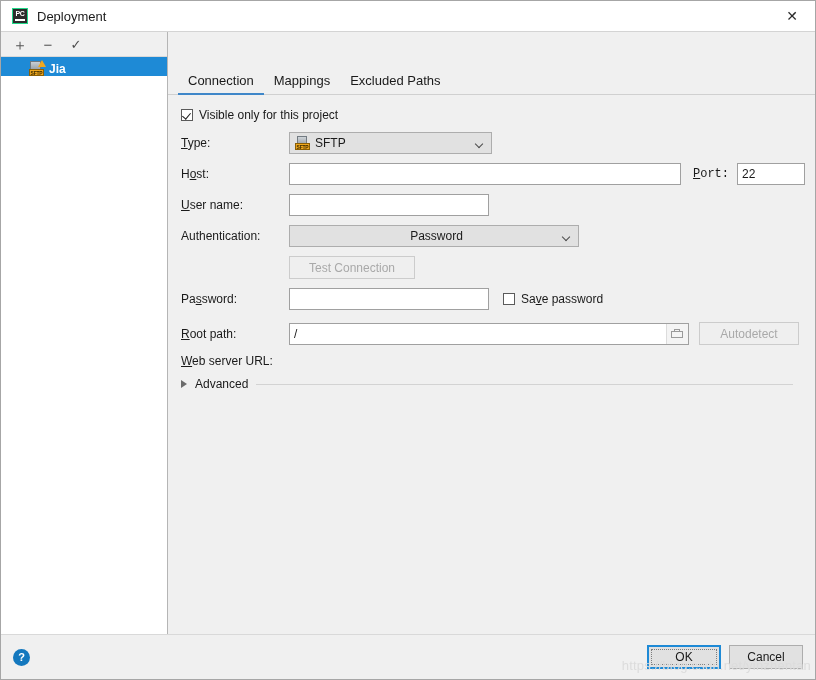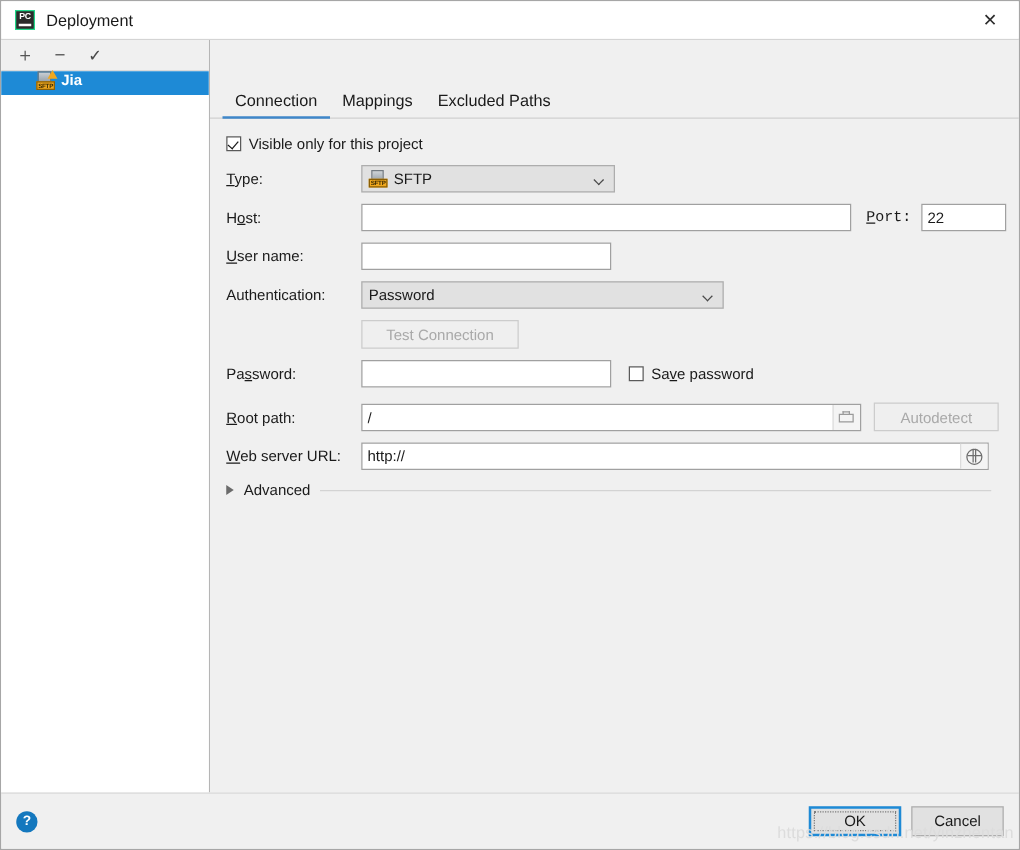--- a/index.html
+++ b/index.html
@@ -106,21 +106,21 @@
     font-size: 15px;
     line-height: 1;
     cursor: default;
     margin-right: 6px;
   }
   .sb-tool.check { color: #4a4a4a; font-size: 13px; }
   .sb-tree { flex: 1; background: #fff; padding-top: 0px; }
   .tree-item {
     height: 19px;
     display: flex;
-    align-items: flex-start;
+    align-items: flex-end;
     padding-left: 28px;
     background: #1e8ad6;
     color: #ffffff;
     font-weight: bold;
     font-size: 12px;
   }
   .sftp-icon {
     width: 16px; height: 15px;
     flex: none;
     margin-right: 4px;
@@ -549,21 +549,21 @@
           <input class="input" style="width: 68px;" value="22">
         </div>
 
         <div class="row">
           <div class="lbl"><span class="mn">U</span>ser name:</div>
           <input class="input" style="width: 200px;" value="">
         </div>
 
         <div class="row">
           <div class="lbl">Authentication:</div>
-          <div class="combo" style="width:290px;">
+          <div class="combo" style="width:290px;justify-content:center;">
             <span>Password</span>
             <div class="arrow"></div>
           </div>
         </div>
 
         <div class="row">
           <div class="lbl"></div>
           <button class="btn disabled" style="width:126px;">Test Connection</button>
         </div>
 
@@ -582,26 +582,20 @@
             <input class="input" style="width: 400px;" value="/">
             <div class="inline-icon">
               <div class="folder-ico"></div>
             </div>
           </div>
           <button class="btn disabled" style="width:100px; margin-left:10px;">Autodetect</button>
         </div>
 
         <div class="row">
           <div class="lbl"><span class="mn">W</span>eb server URL:</div>
-          <div class="field-wrap">
-            <input class="input" style="width: 502px;" value="http://">
-            <div class="inline-icon">
-              <div class="globe"></div>
-            </div>
-          </div>
         </div>
 
 
         <div class="adv-row">
           <div class="tri-right"></div>
           <span class="adv-label">Advanced</span>
           <div class="adv-line"></div>
         </div>
 
       </div>

